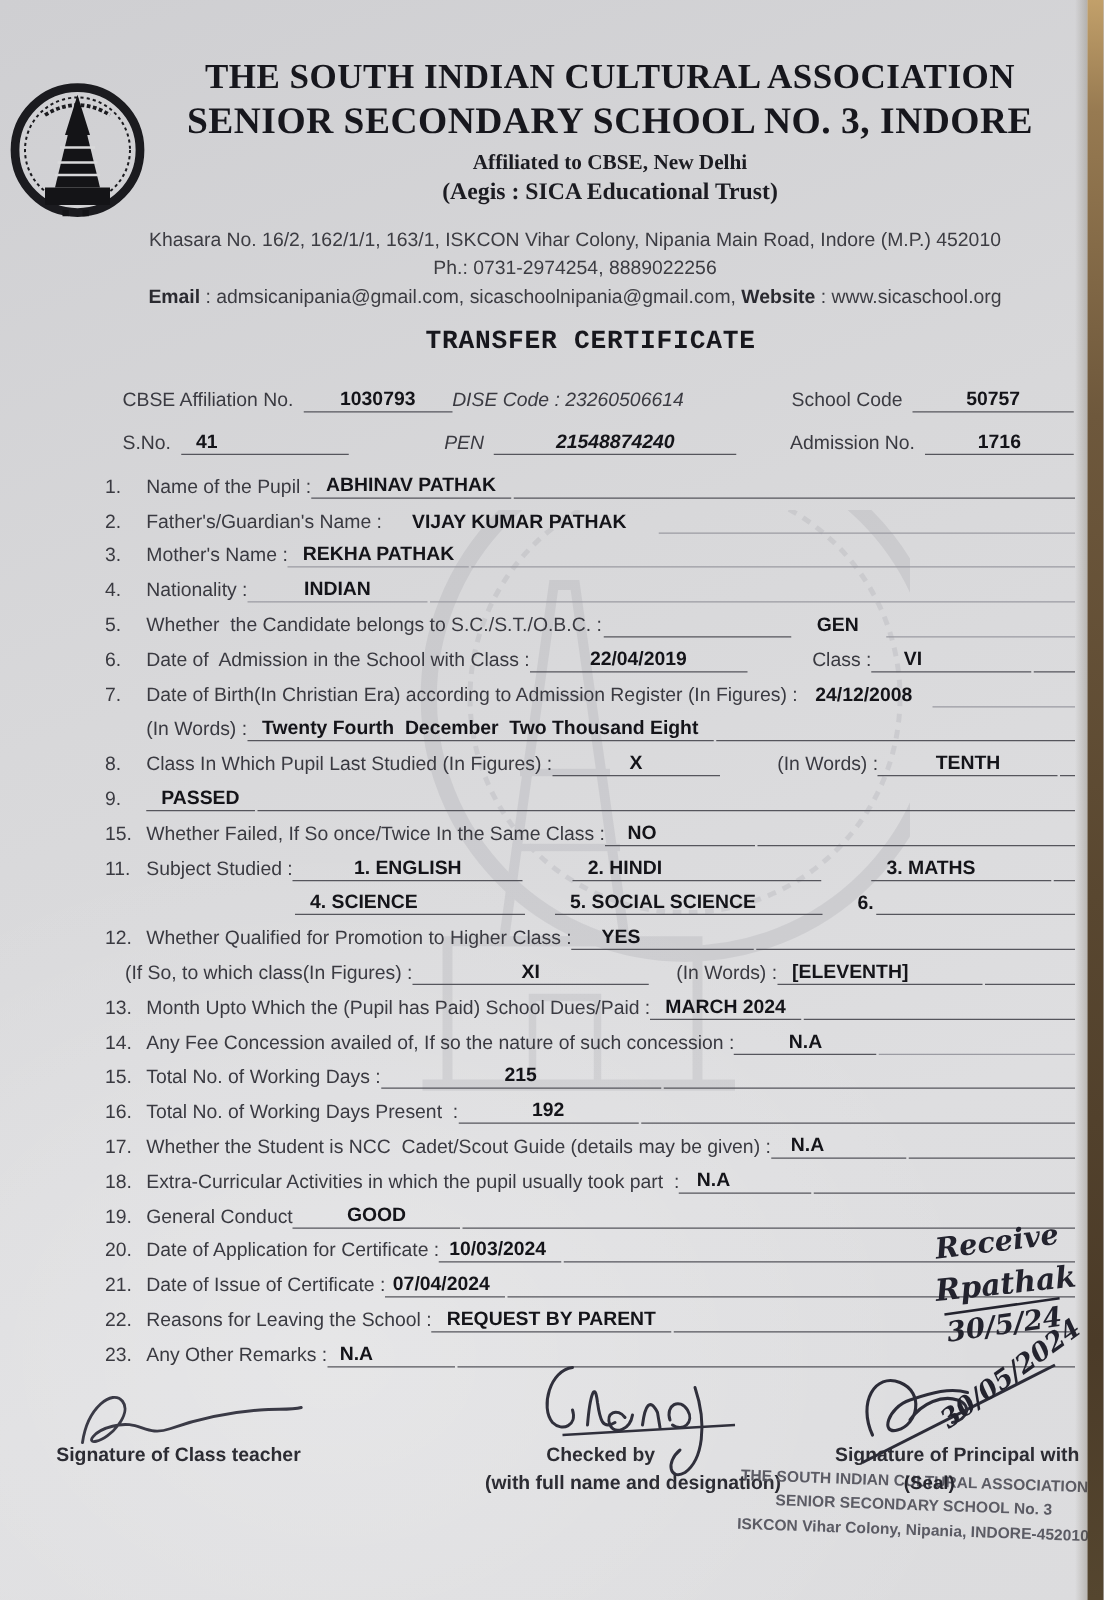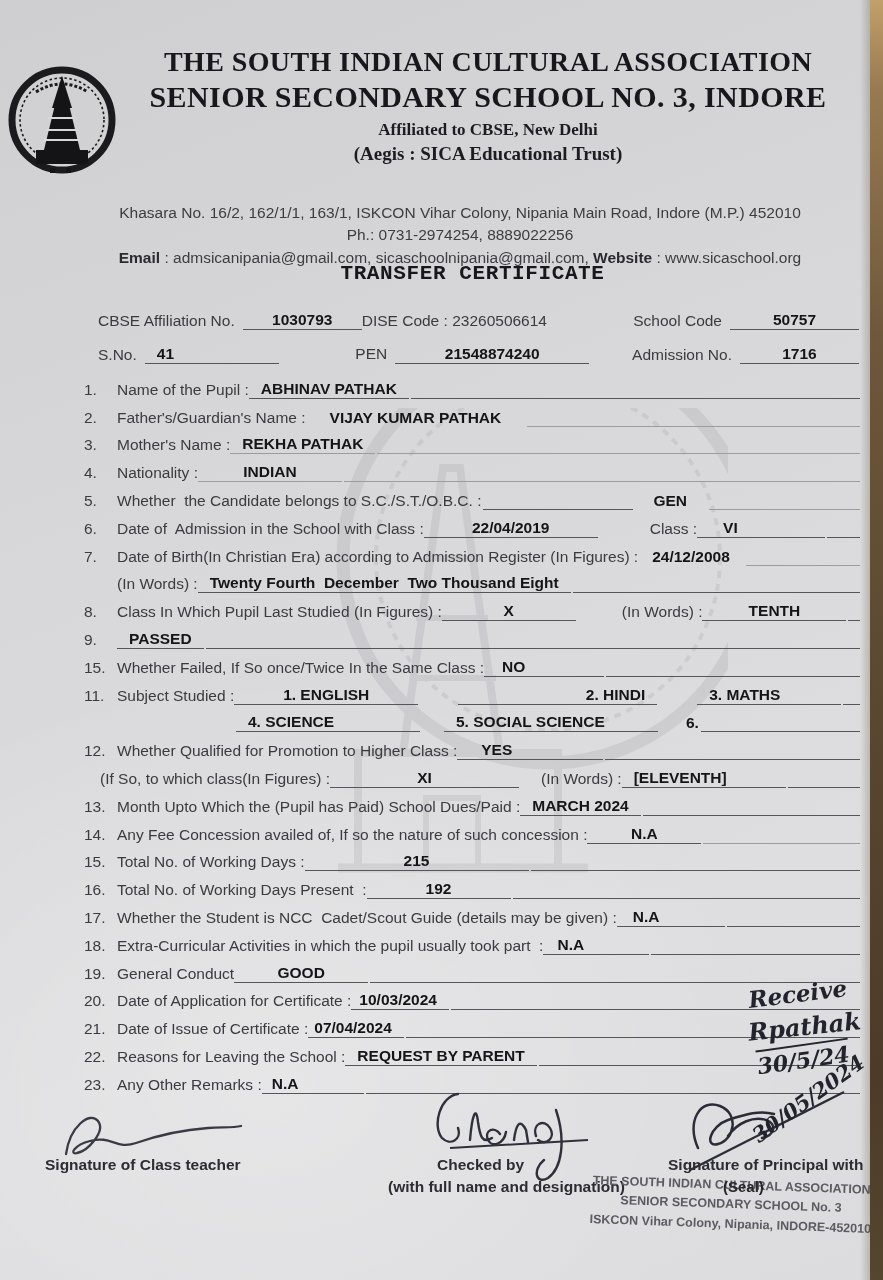--- a/index.html
+++ b/index.html
@@ -15,30 +15,30 @@
     background:linear-gradient(180deg,#c2a06a 0%,#977a51 7%,#6e583c 26%,#594730 56%,#4b3b28 84%,#55462f 100%);}
   .edge-shadow{position:absolute;right:13px;top:0;width:10px;height:1280px;
     background:linear-gradient(90deg,rgba(80,70,50,0) 0%,rgba(80,70,50,.25) 100%);}
   
   .logo{position:absolute;left:6px;top:58px;width:112px;height:138px;}
   .hdr{position:absolute;left:118px;top:46px;width:740px;text-align:center;}
   .org1{font-family:"Liberation Serif", serif;font-weight:bold;font-size:28px;letter-spacing:.4px;color:#17171d;line-height:1.15;}
   .org2{font-family:"Liberation Serif", serif;font-weight:bold;font-size:30px;letter-spacing:.4px;color:#17171d;line-height:1.15;margin-top:2px;}
   .aff{font-family:"Liberation Serif", serif;font-weight:bold;font-size:17px;color:#1c1c22;margin-top:5px;}
   .aeg{font-family:"Liberation Serif", serif;font-weight:bold;font-size:19px;color:#1c1c22;margin-top:3px;}
-  .addr{position:absolute;left:60px;top:182px;width:800px;text-align:center;color:#3c3c42;font-size:15.5px;line-height:1.45;margin-top:20px;}
+  .addr{position:absolute;left:60px;top:182px;width:800px;text-align:center;color:#3c3c42;font-size:15.5px;line-height:1.45;}
   .addr b{color:#2a2a30;}
   
   .tc-title{position:absolute;left:85px;top:262px;width:775px;text-align:center;
     font-family:Liberation Mono, monospace;font-weight:bold;font-size:21px;letter-spacing:.6px;color:#17171d;}
   
   .meta{position:absolute;left:86px;top:302px;right:24px;font-size:15.5px;color:#3a3a41;}
   .meta-row{display:flex;align-items:flex-end;height:28px;margin-bottom:6px;}
   .mc1{width:265px;display:flex;align-items:flex-end;margin-left:12px;}
-  .mc2{width:285px;display:flex;align-items:flex-start;}
+  .mc2{width:285px;display:flex;align-items:center;font-style:italic;}
   .mc3{flex:1;display:flex;align-items:flex-end;}
   .val{font-weight:bold;color:#141419;white-space:pre;}
   .u{border-bottom:1.5px solid #55555c;text-align:center;padding:0 12px;}
   .lbl{white-space:pre;}
   .gap8{width:8px;}
   
   .items{position:absolute;left:84px;top:371px;right:23px;font-size:15.5px;color:#3a3a41;}
   .row{display:flex;align-items:flex-end;height:27.8px;}
   .no{width:33px;flex:none;}
   .fill{flex:1;border-bottom:1.4px solid #55555c;margin-left:2px;min-width:10px;}
@@ -222,21 +222,21 @@
         <span class="lbl">Whether Failed, If So once/Twice In the Same Class :</span>
       <span class="val u" style="min-width:90px;text-align:left;padding-left:18px">NO</span>
         <span class="fill"></span>
     </div>
 
     <div class="row">
       <span class="no">11.</span>
         <span class="lbl">Subject Studied :</span>
       <span class="val u" style="min-width:160px;text-align:center">1. ENGLISH</span>
       <span class="sp" style="width:40px"></span>
-      <span class="val u" style="min-width:175px;text-align:right">2. HINDI</span>
+      <span class="val u" style="min-width:175px;text-align:left">2. HINDI</span>
       <span class="sp" style="width:40px"></span>
       <span class="val u" style="min-width:120px;text-align:left">3. MATHS</span>
         <span class="fill"></span>
     </div>
     <div class="row">
       <span class="indent" style="width:152px"></span>
       <span class="val u" style="min-width:160px;text-align:left">4. SCIENCE</span>
       <span class="sp" style="width:24px"></span>
       <span class="val u" style="min-width:190px;text-align:left">5. SOCIAL SCIENCE</span>
       <span class="sp" style="width:28px"></span>

